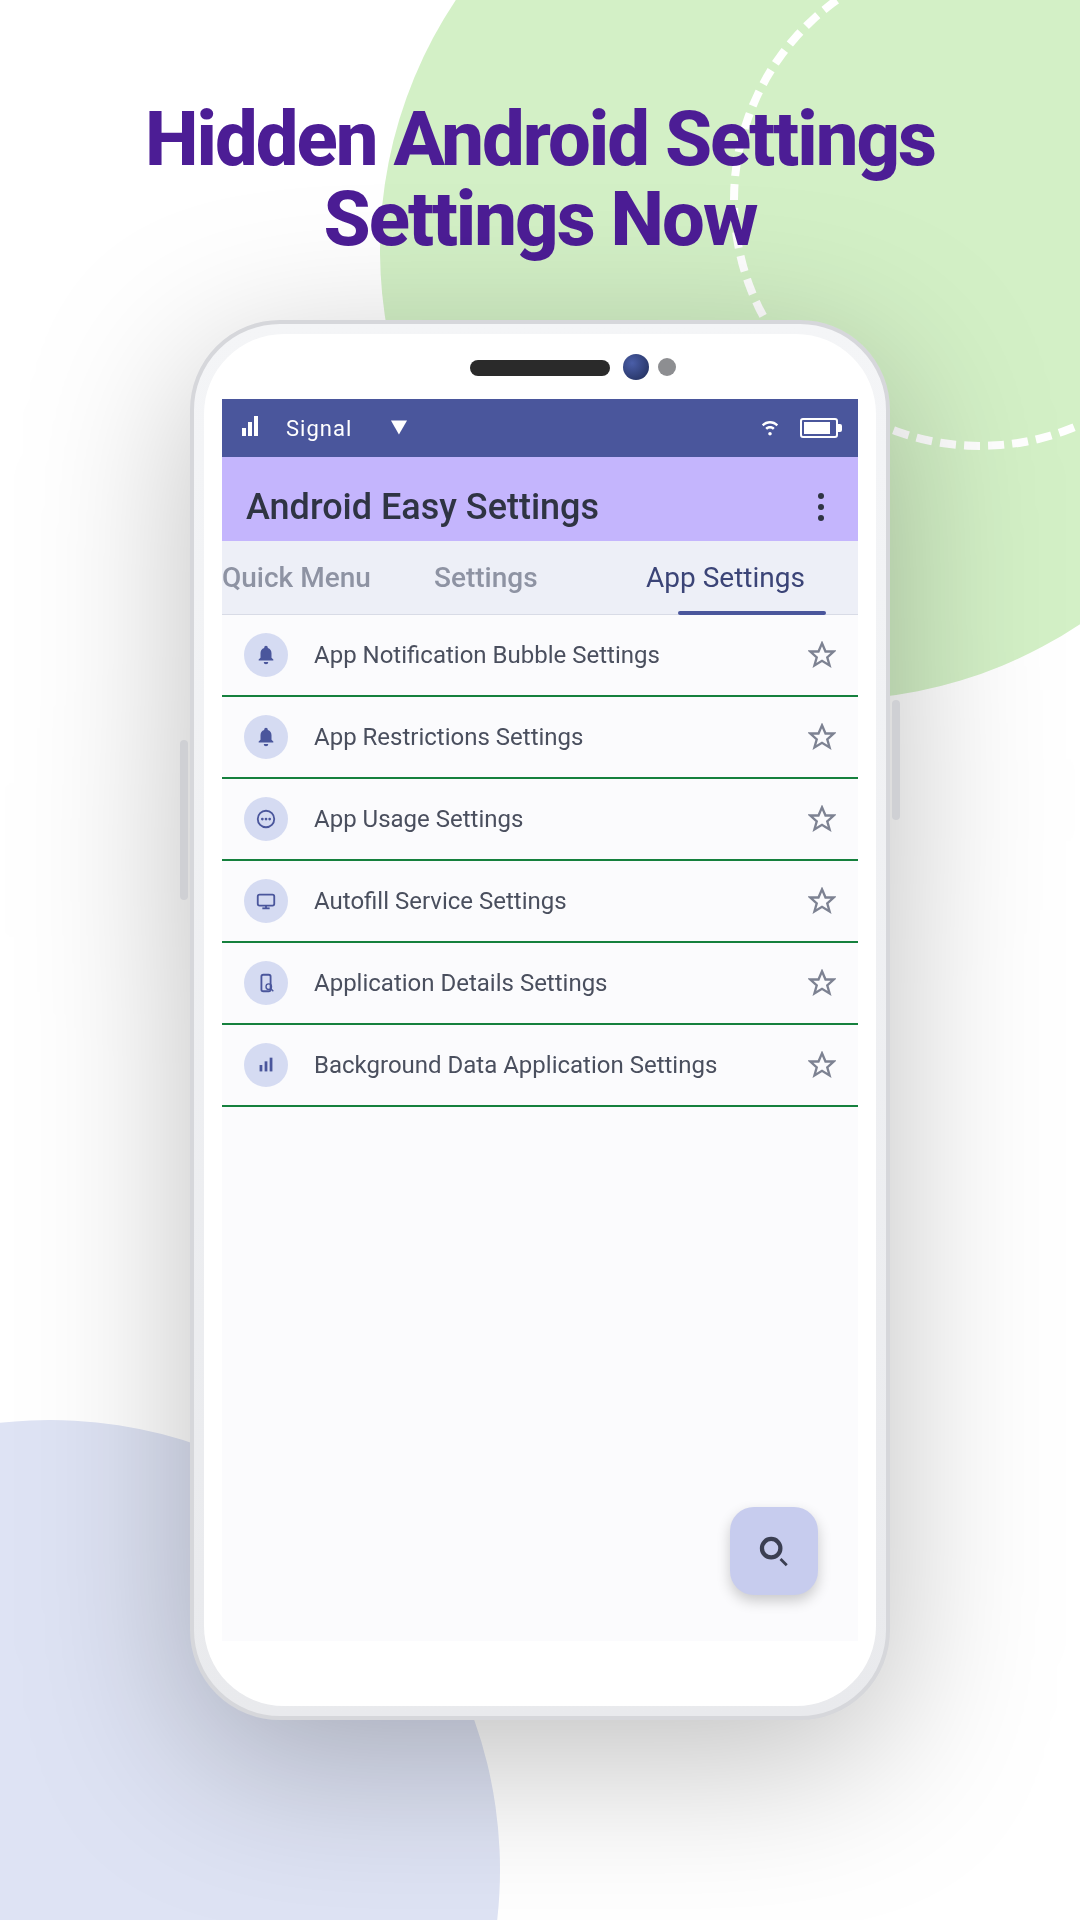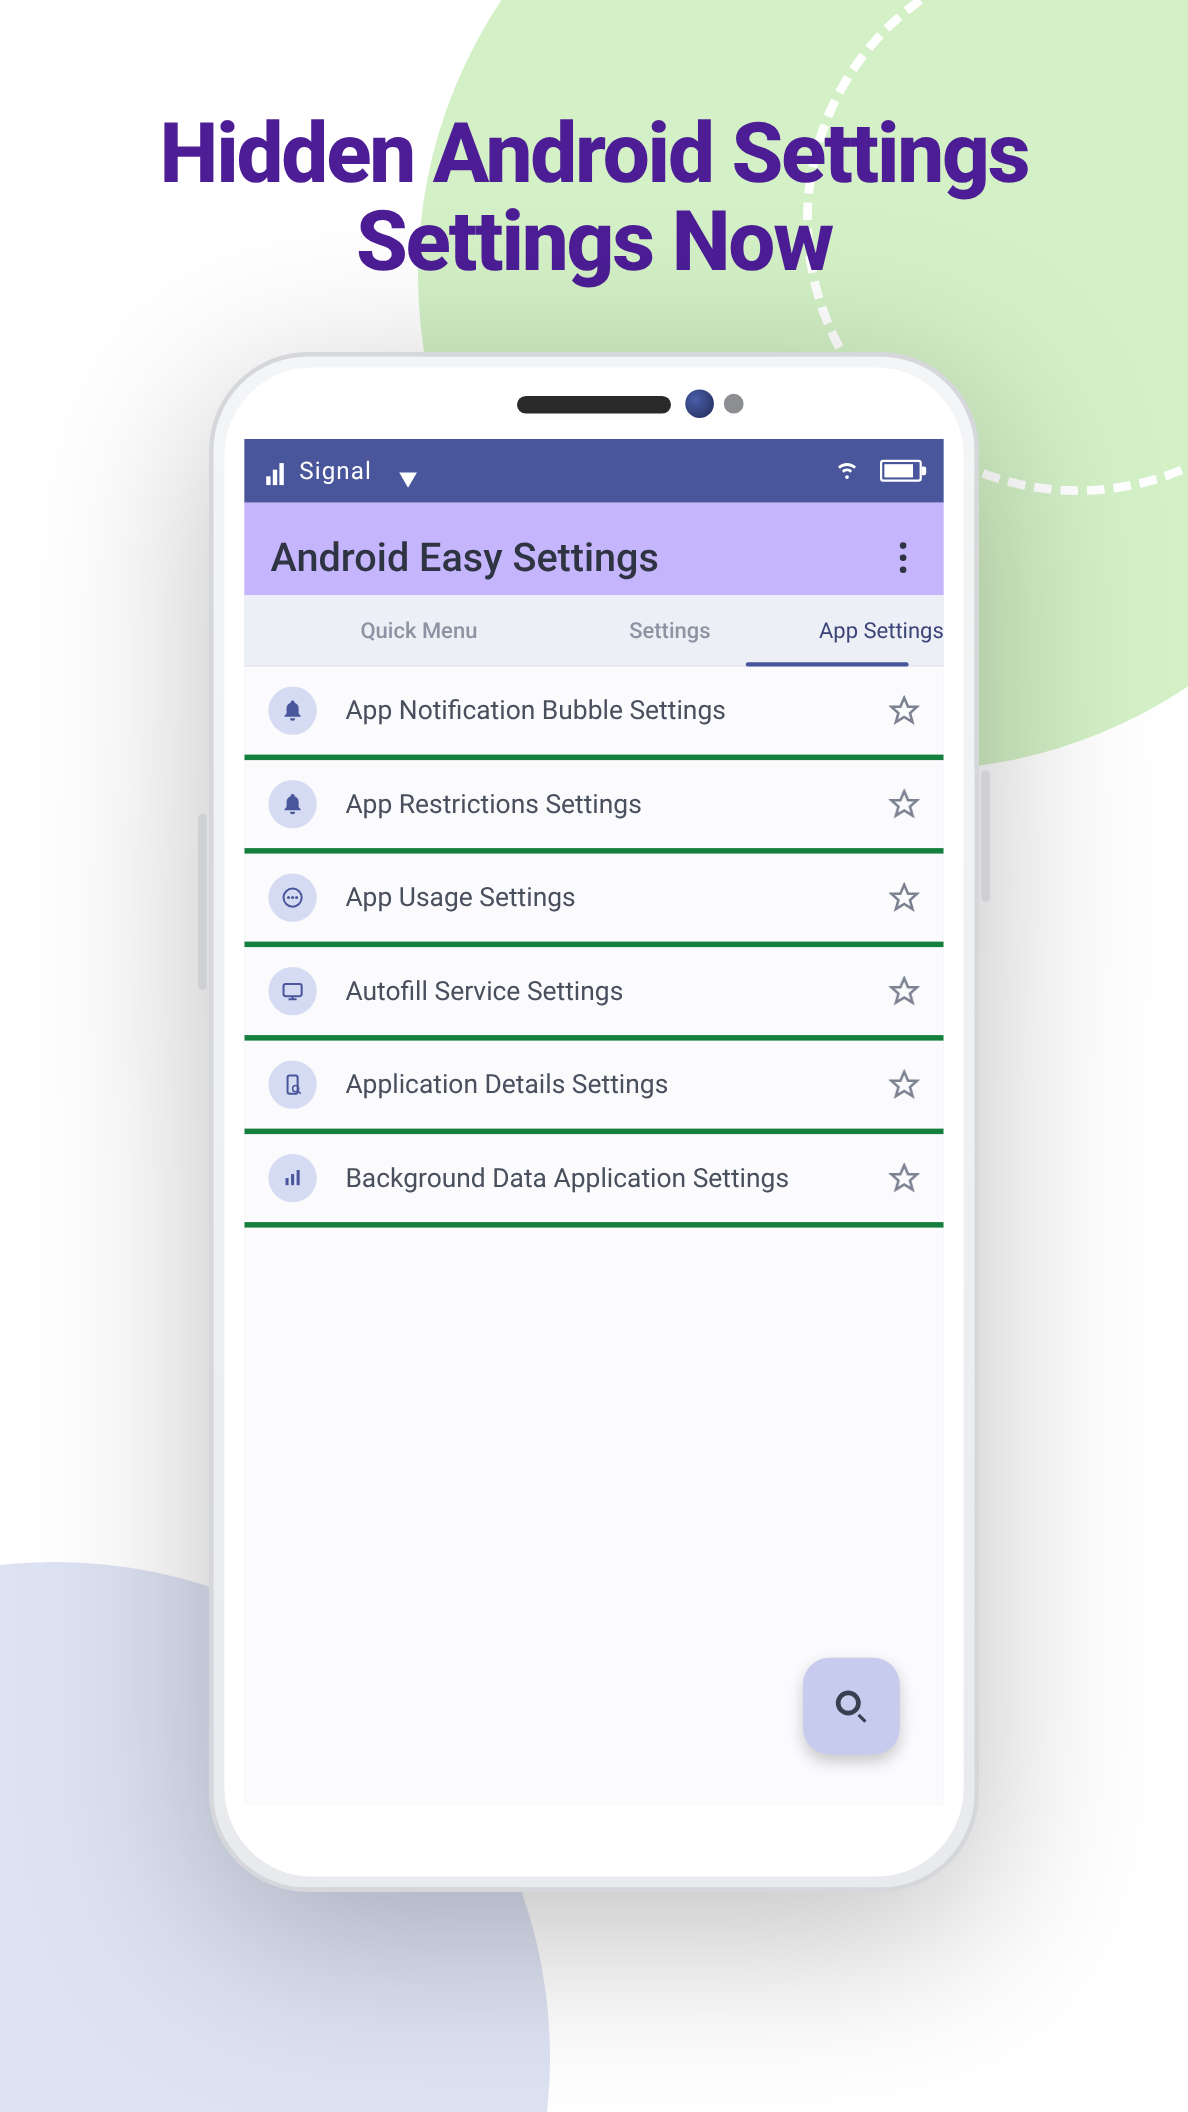--- a/index.html
+++ b/index.html
@@ -145,21 +145,21 @@
 
   
   .statusbar {
     background: #4a569c;
     height: 58px;
     display: flex;
     align-items: center;
     padding: 0 20px;
     color: #fff;
   }
-  .statusbar-left { display: flex; align-items: flex-end; gap: 14px; flex: 1; }
+  .statusbar-left { display: flex; align-items: flex-start; gap: 28px; flex: 1; }
   .statusbar-right { display: flex; align-items: center; gap: 16px; }
   .signal-icon { display: inline-flex; align-items: flex-end; gap: 2px; }
   .signal-icon span { width: 4px; background:#fff; display:inline-block; }
   .signal-icon span:nth-child(1){height:8px;}
   .signal-icon span:nth-child(2){height:14px;}
   .signal-icon span:nth-child(3){height:20px;}
   .signal-text { font-size: 22px; letter-spacing: 1px; }
   .cursor-icon {
     width: 0; height: 0;
     border-left: 14px solid #fff;
@@ -180,27 +180,27 @@
     display: flex;
     align-items: center;
     justify-content: space-between;
   }
   .app-title { font-size: 36px; color: #2f3443; font-weight: 500; }
   .more-icon { display:flex; flex-direction:column; gap:5px; align-items:center; padding:10px; cursor:pointer;}
   .more-icon span { width:6px; height:6px; background:#2f3443; border-radius:50%; }
 
   
   .tabs { display:flex; background:#edeff7; border-bottom: 1px solid #d8dbe6; }
-  .tab { flex:1; text-align:right; padding: 20px 0; font-size: 20px; color:#8e93a3; font-weight:500; position:relative; cursor:pointer; white-space:nowrap;}
+  .tab { flex:1; text-align:left; padding: 20px 0; font-size: 28px; color:#8e93a3; font-weight:500; position:relative; cursor:pointer; white-space:nowrap;}
   .tab.active { color:#3b4477; font-weight:400; }
   .tab.active::after { content:''; position:absolute; bottom:-1px; left:15%; right:15%; height:4px; background:#4a569c; border-radius:2px; }
 
   
   .list { flex:1; background:#fbfbfd; overflow-y:auto; }
-  .list-item { display:flex; align-items:center; padding: 18px 22px; border-bottom:5px solid #15803d; gap:26px; cursor:pointer; }
+  .list-item { display:flex; align-items:center; padding: 18px 22px; border-bottom:2px solid #15803d; gap:26px; cursor:pointer; }
   .item-icon {
     width: 44px; height:44px; border-radius:50%;
     background:#d5dbf2;
     display:flex; align-items:center; justify-content:center;
     flex-shrink:0;
   }
   .item-icon svg { width:22px; height:22px; fill:#4a569c; }
   .item-label { flex:1; font-size:24px; color:#4a4f5e; }
   .star-icon { width:28px; height:28px; cursor:pointer; }
   .star-icon svg { width:100%; height:100%; fill:none; stroke:#7d8292; stroke-width:2; }

